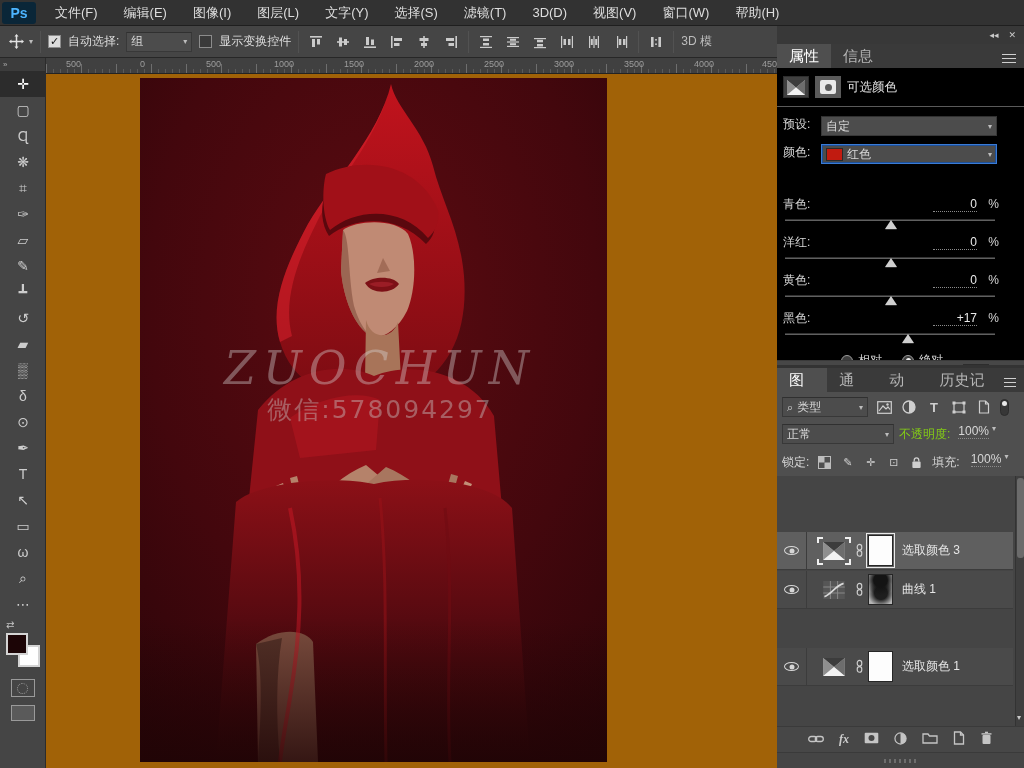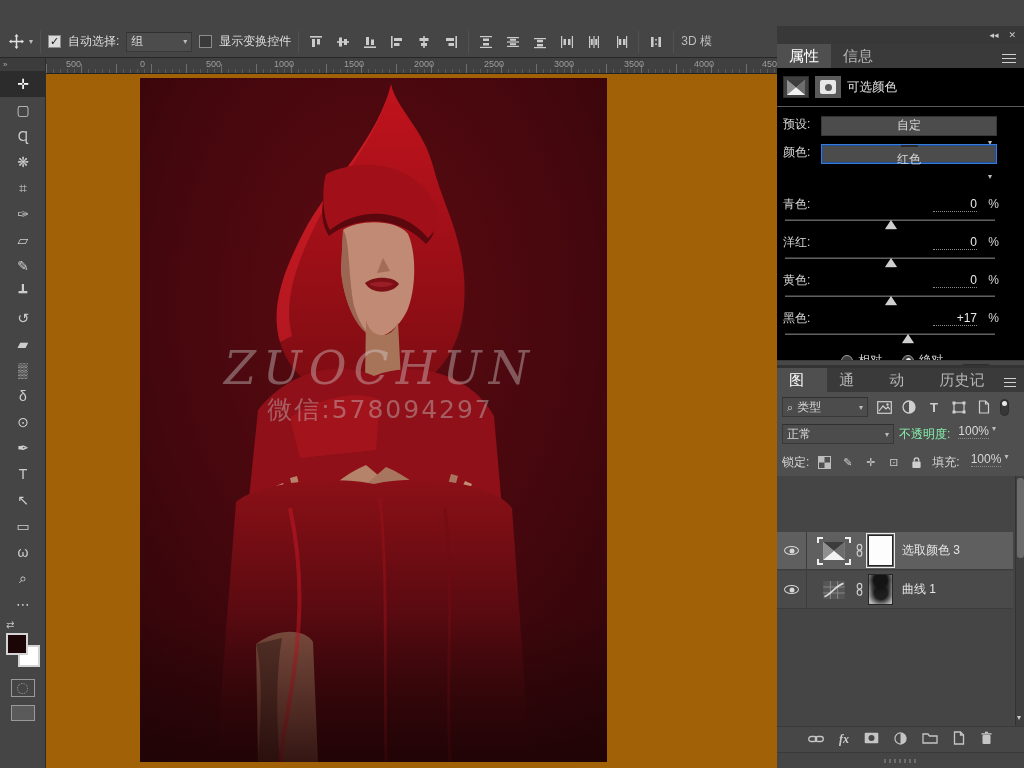--- a/index.html
+++ b/index.html
@@ -64,21 +64,21 @@
   .props { position:absolute; left:0; top:18px; width:247px; height:342px; }
   .props .tabsbar { top:0; }
   .props-content { position:absolute; left:0; top:24px; width:292px; height:292px; background:#000000; }
   .adj-head { position:absolute; left:6px; top:8px; display:flex; align-items:center; gap:6px; }
   .adj-icon-box { width:26px; height:22px; border:1px solid #2e2e2e; background:#404040; display:flex; align-items:center; justify-content:center; }
   .mask-icon-box { width:26px; height:22px; background:#5a5a5a; display:flex; align-items:center; justify-content:center; }
   .mask-mini { width:16px; height:14px; background:#e8e8e8; border-radius:2px; display:flex; align-items:center; justify-content:center; }
   .mask-mini::after { content:''; width:7px; height:7px; background:#5a5a5a; border-radius:50%; }
   .props-divider { position:absolute; left:0; top:38px; width:247px; height:1px; background:#404040; border-bottom:1px solid #5a5a5a; }
   .field-row { position:absolute; left:6px; display:flex; gap:6px; }
-  .field-row .dd { width:176px;flex-direction:column; }
+  .field-row .dd { width:176px; }
   .color-chip { width:17px; height:13px; border:1px solid #2a2a2a; }
   .dd.focused { border:1px solid #3a7bd5; box-shadow:0 0 0 1px #1f4f94 inset; }
   .sliders { position:absolute; left:6px; top:128px; width:216px; }
   .slider-group { height:38px; position:relative; }
   .slider-head { display:flex; align-items:center; height:16px; }
   .slider-label { font-size:12px; color:#d6d6d6; }
   .slider-value { margin-left:auto; width:44px; text-align:right; color:#eaeaea; border-bottom:1px dotted #8b8b8b; }
   .slider-unit { width:22px; text-align:right; color:#d6d6d6; }
   .track { position:absolute; left:2px; right:4px; top:23px; height:2px; background:#333; border-bottom:1px solid #606060; }
   .thumb { position:absolute; top:24px; width:0; height:0; border-left:6px solid transparent; border-right:6px solid transparent; border-bottom:9px solid #cfcfcf; transform:translateX(-50%); filter:drop-shadow(0 1px 0 #2a2a2a); }
@@ -137,20 +137,34 @@
   .layers-bottom { position:absolute; left:0; top:360px; width:247px; height:16px; background:#454545; border-top:1px solid #3a3a3a; }
   .grip { position:absolute; left:50%; top:6px; width:34px; height:4px; transform:translateX(-50%);
       background:repeating-linear-gradient(to right,#6d6d6d 0 2px,transparent 2px 5px); }
   .fx-txt { font-style:italic; font-weight:bold; font-size:12px; color:#cdcdcd; font-family:"Liberation Serif","DejaVu Serif",serif; }
 </style>
 </head>
 <body>
 
 <div id="app">
 
+  <div class="menubar">
+    <div class="ps-logo">Ps</div>
+    <div class="menu-item">文件(F)</div>
+    <div class="menu-item">编辑(E)</div>
+    <div class="menu-item">图像(I)</div>
+    <div class="menu-item">图层(L)</div>
+    <div class="menu-item">文字(Y)</div>
+    <div class="menu-item">选择(S)</div>
+    <div class="menu-item">滤镜(T)</div>
+    <div class="menu-item">3D(D)</div>
+    <div class="menu-item">视图(V)</div>
+    <div class="menu-item">窗口(W)</div>
+    <div class="menu-item">帮助(H)</div>
+  </div>
 
   <div class="optionsbar">
     <span class="tool-preset">
       <span class="icon-btn">
         <svg width="15" height="15" viewBox="0 0 16 16">
             <path d="M8 0l2.2 2.6H8.8v4.6h4.6V5.8L16 8l-2.6 2.2V8.8H8.8v4.6h1.4L8 16l-2.2-2.6h1.4V8.8H2.6v1.4L0 8l2.6-2.2v1.4h4.6V2.6H5.8z" fill="#e3e3e3"></path>
           </svg>
       </span>
       <span class="chev-s">▾</span>
     </span>
@@ -565,21 +579,21 @@
               </svg>
           </span>
           <span class="toggle-pill"></span>
         </div>
 
         <div class="blend-row">
           <span class="dd blend-dd">
             <span>正常</span>
               <span class="chev">▾</span>
           </span>
-          <span style="color:#86efac">不透明度:</span>
+          <span style="color:#84cc16">不透明度:</span>
           <span class="mini-dd">
             <span class="u">100%</span>
               <span class="chev-s">▾</span>
           </span>
         </div>
 
         <div class="lock-row">
           <span>锁定:</span>
           <span class="f-ic">
             <svg width="13" height="13" viewBox="0 0 13 13">
@@ -648,20 +662,42 @@
               <svg width="9" height="15" viewBox="0 0 10 15">
                   <rect x="2.5" y="0.7" width="5" height="6.3" rx="2.5" fill="none" stroke="#cfcfcf" stroke-width="1.3"></rect>
                   <rect x="2.5" y="7.6" width="5" height="6.3" rx="2.5" fill="none" stroke="#cfcfcf" stroke-width="1.3"></rect>
                 </svg>
             </span>
             <div class="mask-thumb curves-mask"></div>
             <span class="layer-label">曲线 1</span>
           </div>
 
 
+          <div class="layer-row" style="top:172px">
+            <div class="eye-col">
+                <span class="eye"></span>
+              </div>
+            <div class="adj-thumb-wrap">
+              <svg width="22" height="18" viewBox="0 0 18 15">
+                  <rect width="18" height="15" fill="#b9b9b9"></rect>
+                  <polygon points="0,0 18,0 9,7.5" fill="#3c3c3c"></polygon>
+                  <polygon points="0,0 0,15 9,7.5" fill="#8f8f8f"></polygon>
+                  <polygon points="18,0 18,15 9,7.5" fill="#6d6d6d"></polygon>
+                  <polygon points="0,15 18,15 9,7.5" fill="#f2f2f2"></polygon>
+                </svg>
+            </div>
+            <span class="chain">
+              <svg width="9" height="15" viewBox="0 0 10 15">
+                  <rect x="2.5" y="0.7" width="5" height="6.3" rx="2.5" fill="none" stroke="#cfcfcf" stroke-width="1.3"></rect>
+                  <rect x="2.5" y="7.6" width="5" height="6.3" rx="2.5" fill="none" stroke="#cfcfcf" stroke-width="1.3"></rect>
+                </svg>
+            </span>
+            <div class="mask-thumb"></div>
+            <span class="layer-label">选取颜色 1</span>
+          </div>
 
 
           <div class="scrolltrack" style="right:0;top:0;height:250px">
             <div class="scrollthumb" style="top:2px;height:80px"></div>
             <div class="scrollchev" style="bottom:4px">▾</div>
           </div>
         </div>
 
         <div class="layers-actionbar">
           <span>

